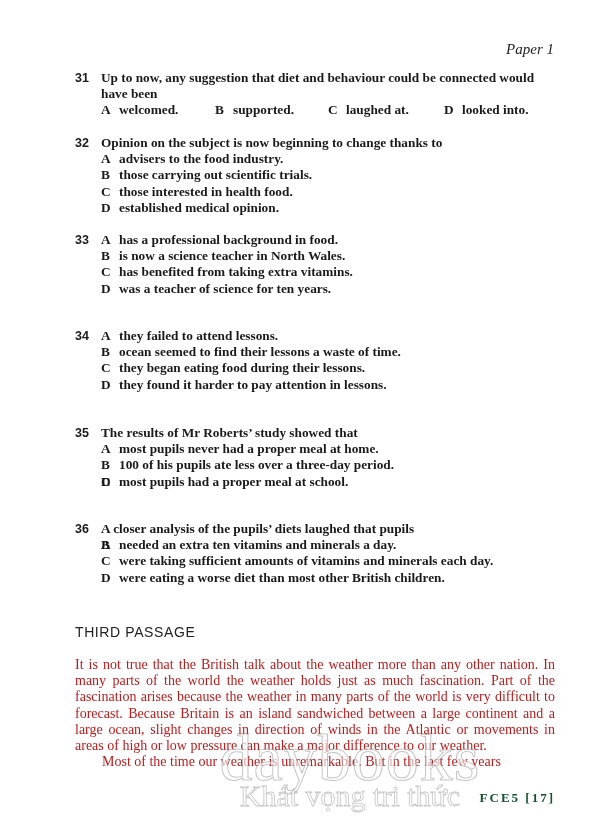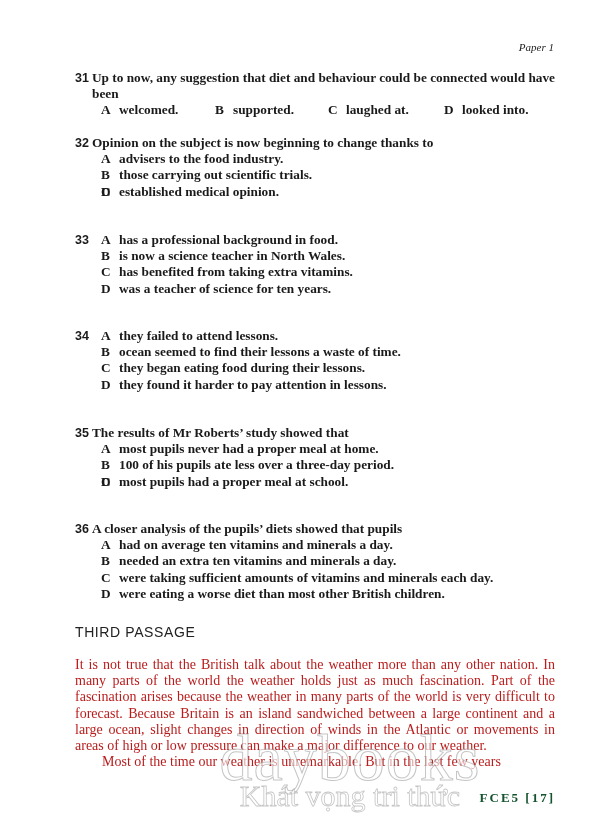--- a/index.html
+++ b/index.html
@@ -2,28 +2,28 @@
 <html><head>
   <meta charset="utf-8">
   <style>
     html, body { margin: 0; padding: 0; }
     body {
       width: 600px; height: 835px; background: #ffffff; position: relative; overflow: hidden;
       font-family: "DejaVu Serif", "Liberation Serif", serif; color: #1a1a1a;
     }
     .page-header {
       position: absolute; top: 41px; right: 46px;
-      font-family: "Liberation Serif", serif; font-style: italic; font-size: 11px; color: #222;
+      font-family: "Liberation Serif", serif; font-style: italic; font-size: 15px; color: #222;
     }
     .q {
       position: absolute; left: 75px; width: 480px;
       font-family: "Liberation Serif", serif; font-size: 13.3px; line-height: 16.2px; font-weight: bold;
     }
     .q .num { position: absolute; left: 0; top: 0; width: 22px; font-family: "Liberation Sans", sans-serif; font-size: 12.5px; }
-    .q .stem { margin-left: 17px; }
+    .q .stem { margin-left: 26px; }
     .q .opts { margin-left: 26px; }
     .q .opt { display: block; position: relative; padding-left: 18px; }
     .q .opt .letter { position: absolute; left: 0; top: 0; }
     .q .opts.inline { display: flex; }
     .q .opts.inline .opt { display: inline-block; }
     .q .opts.inline .opt:nth-child(1) { width: 96px; }
     .q .opts.inline .opt:nth-child(2) { width: 95px; }
     .q .opts.inline .opt:nth-child(3) { width: 98px; }
 
     .section-title {
@@ -69,21 +69,21 @@
     <span class="opt"><span class="letter">D</span><span>looked into.</span></span>
   </div>
 </div>
 
 <div class="q" style="top:135px;">
   <span class="num">32</span>
   <div class="stem">Opinion on the subject is now beginning to change thanks to</div>
   <div class="opts">
     <span class="opt"><span class="letter">A</span><span>advisers to the food industry.</span></span>
     <span class="opt"><span class="letter">B</span><span>those carrying out scientific trials.</span></span>
-    <span class="opt"><span class="letter">C</span></span>
+    <span class="opt"><span class="letter">C</span><span>those interested in health food.</span></span>
     <span class="opt"><span class="letter">D</span><span>established medical opinion.</span></span>
   </div>
 </div>
 
 <div class="q" style="top:232px;">
   <span class="num">33</span>
   <div class="opts">
     <span class="opt"><span class="letter">A</span><span>has a professional background in food.</span></span>
     <span class="opt"><span class="letter">B</span><span>is now a science teacher in North Wales.</span></span>
     <span class="opt"><span class="letter">C</span><span>has benefited from taking extra vitamins.</span></span>
@@ -107,23 +107,23 @@
   <div class="opts">
     <span class="opt"><span class="letter">A</span><span>most pupils never had a proper meal at home.</span></span>
     <span class="opt"><span class="letter">B</span><span>100 of his pupils ate less over a three-day period.</span></span>
     <span class="opt"><span class="letter">C</span></span>
     <span class="opt"><span class="letter">D</span><span>most pupils had a proper meal at school.</span></span>
   </div>
 </div>
 
 <div class="q" style="top:521px;">
   <span class="num">36</span>
-  <div class="stem">A closer analysis of the pupils’ diets showed that pupils</div>
+  <div class="stem">A closer analysis of the pupils’ diets laughed that pupils</div>
   <div class="opts">
-    <span class="opt"><span class="letter">A</span><span>had on average ten vitamins and minerals a day.</span></span>
+    <span class="opt"><span class="letter">A</span></span>
     <span class="opt"><span class="letter">B</span><span>needed an extra ten vitamins and minerals a day.</span></span>
     <span class="opt"><span class="letter">C</span><span>were taking sufficient amounts of vitamins and minerals each day.</span></span>
     <span class="opt"><span class="letter">D</span><span>were eating a worse diet than most other British children.</span></span>
   </div>
 </div>
 
 <div class="section-title">THIRD PASSAGE</div>
 
 <div class="passage">
   <p>It is not true that the British talk about the weather more than any other nation. In many parts of the world the weather holds just as much fascination. Part of the fascination arises because the weather in many parts of the world is very difficult to forecast. Because Britain is an island sandwiched between a large continent and a large ocean, slight changes in direction of winds in the Atlantic or movements in areas of high or low pressure can make a major difference to our weather.</p>

